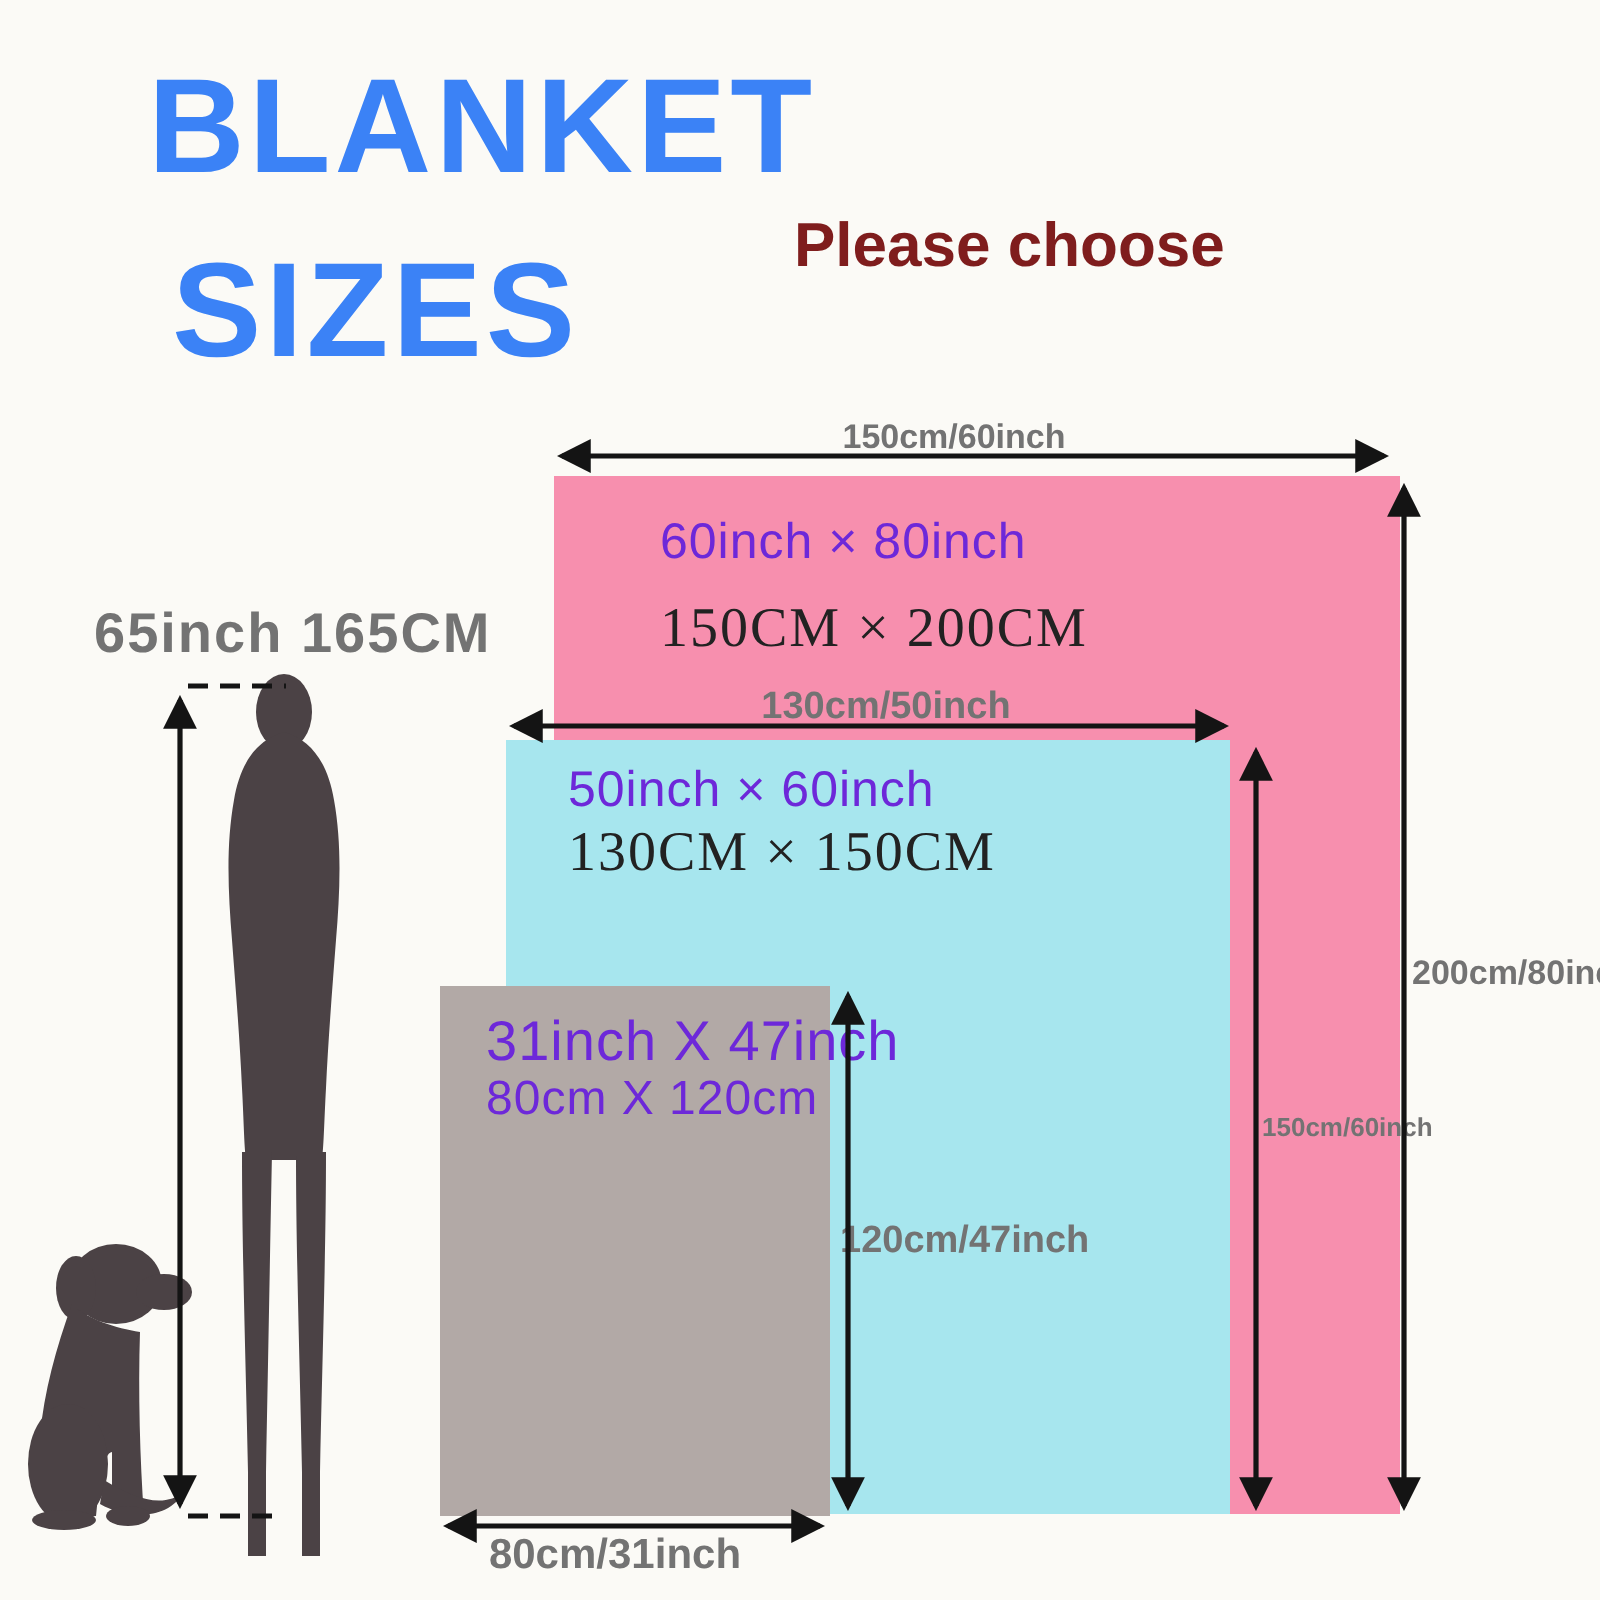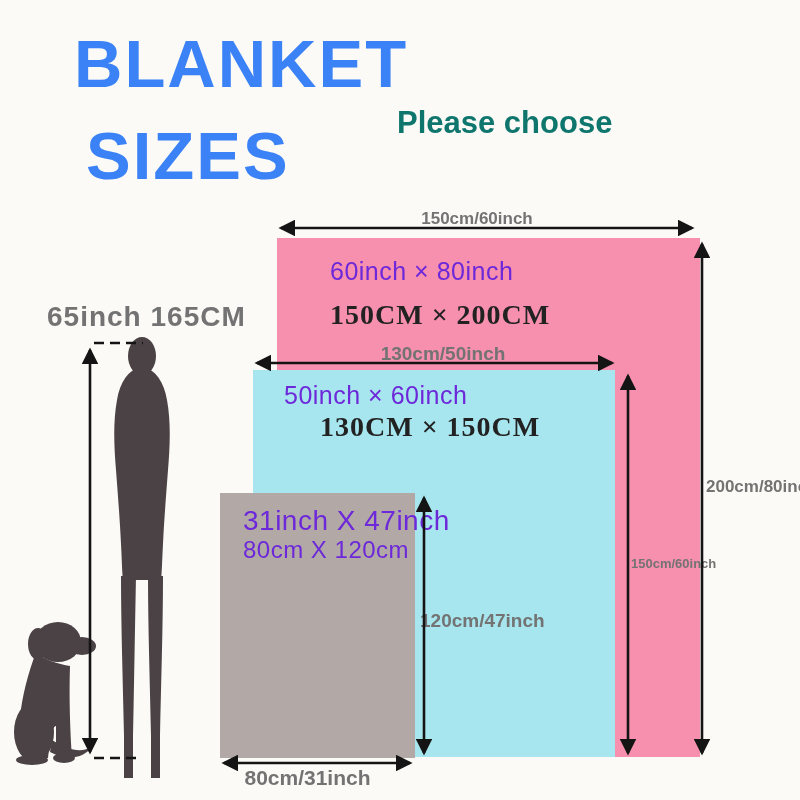--- a/index.html
+++ b/index.html
@@ -8,30 +8,30 @@
     background:#fbfaf6;
     font-family:"Liberation Sans",sans-serif;
     color:#1b1b1b;
   }
   .abs{position:absolute;}
   .title-line{
     font-weight:700;font-size:67px;line-height:1;letter-spacing:2px;
     color:#3b82f6;white-space:nowrap;
   }
   .subtitle-line{
-    font-weight:600;font-size:31px;line-height:41px;color:#0f766e;white-space:nowrap;
+    font-weight:600;font-size:31px;line-height:41px;color:#7f1d1d;white-space:nowrap;
   }
   .blanket-rect{position:absolute;}
   .inch-label{
     position:absolute;font-size:25px;font-weight:400;color:#6d28d9;
     letter-spacing:0.5px;white-space:nowrap;
   }
   .cm-label{
     position:absolute;font-family:"Liberation Serif",serif;font-size:28px;
-    font-weight:700;color:#222;letter-spacing:1px;white-space:nowrap;
+    font-weight:400;color:#222;letter-spacing:1px;white-space:nowrap;
   }
   .dim-label{
     position:absolute;font-weight:700;color:#737373;white-space:nowrap;
   }
   .centered{text-align:center;}
   svg.overlay{position:absolute;left:0;top:0;pointer-events:none;}
 </style>
 </head>
 <body>
 
@@ -45,21 +45,21 @@
 <div class="blanket-rect" style="left: 277px; top: 238px; width: 423px; height: 519px; z-index: 1; background: rgb(247, 143, 174);"></div>
 
 <div class="blanket-rect" style="left: 253px; top: 370px; width: 362px; height: 387px; z-index: 2; background: rgb(167, 230, 238);"></div>
 
 <div class="blanket-rect" style="left: 220px; top: 493px; width: 195px; height: 265px; z-index: 3; background: rgb(178, 169, 166);"></div>
 
 <div class="inch-label" style="left:330px;top:257px;z-index:4;">60inch × 80inch</div>
 <div class="cm-label" style="left:330px;top:299px;z-index:4;">150CM × 200CM</div>
 
 <div class="inch-label" style="left:284px;top:381px;z-index:4;">50inch × 60inch</div>
-<div class="cm-label" style="left:284px;top:411px;z-index:4;margin-left:36px;">130CM × 150CM</div>
+<div class="cm-label" style="left:284px;top:411px;z-index:4;">130CM × 150CM</div>
 
 <div class="inch-label" style="left:243px;top:505px;font-size:28px;z-index:4;">31inch X 47inch</div>
 <div class="inch-label" style="left:243px;top:536px;font-size:24px;z-index:4;text-align:center;">80cm X 120cm</div>
 
 <div class="dim-label centered" style="left:277px;top:209px;width:400px;font-size:17px;z-index:4;">150cm/60inch</div>
 
 <div class="dim-label centered" style="left:273px;top:343px;width:340px;font-size:19px;z-index:4;">130cm/50inch</div>
 
 <div class="dim-label" style="left:420px;top:610px;font-size:19px;z-index:4;">120cm/47inch</div>
 

